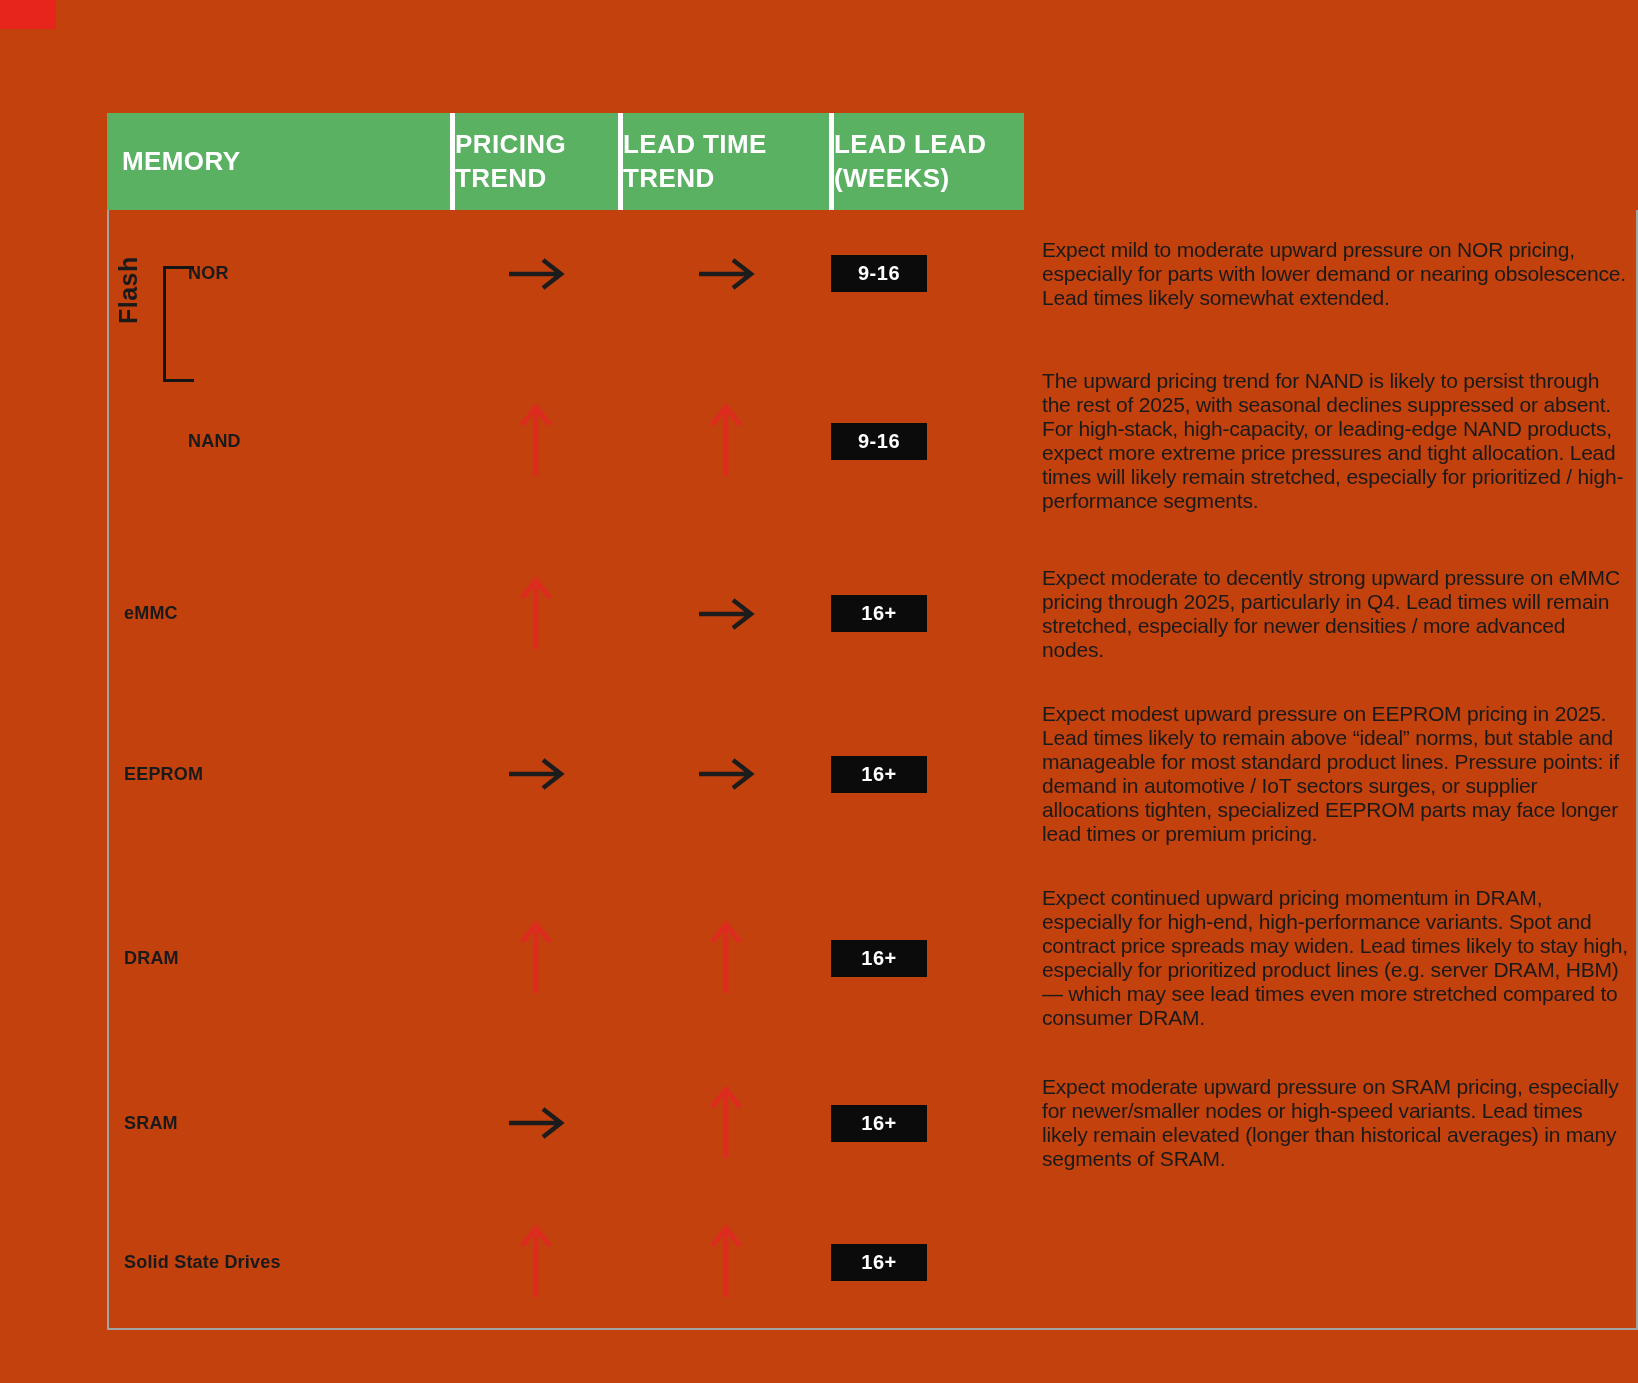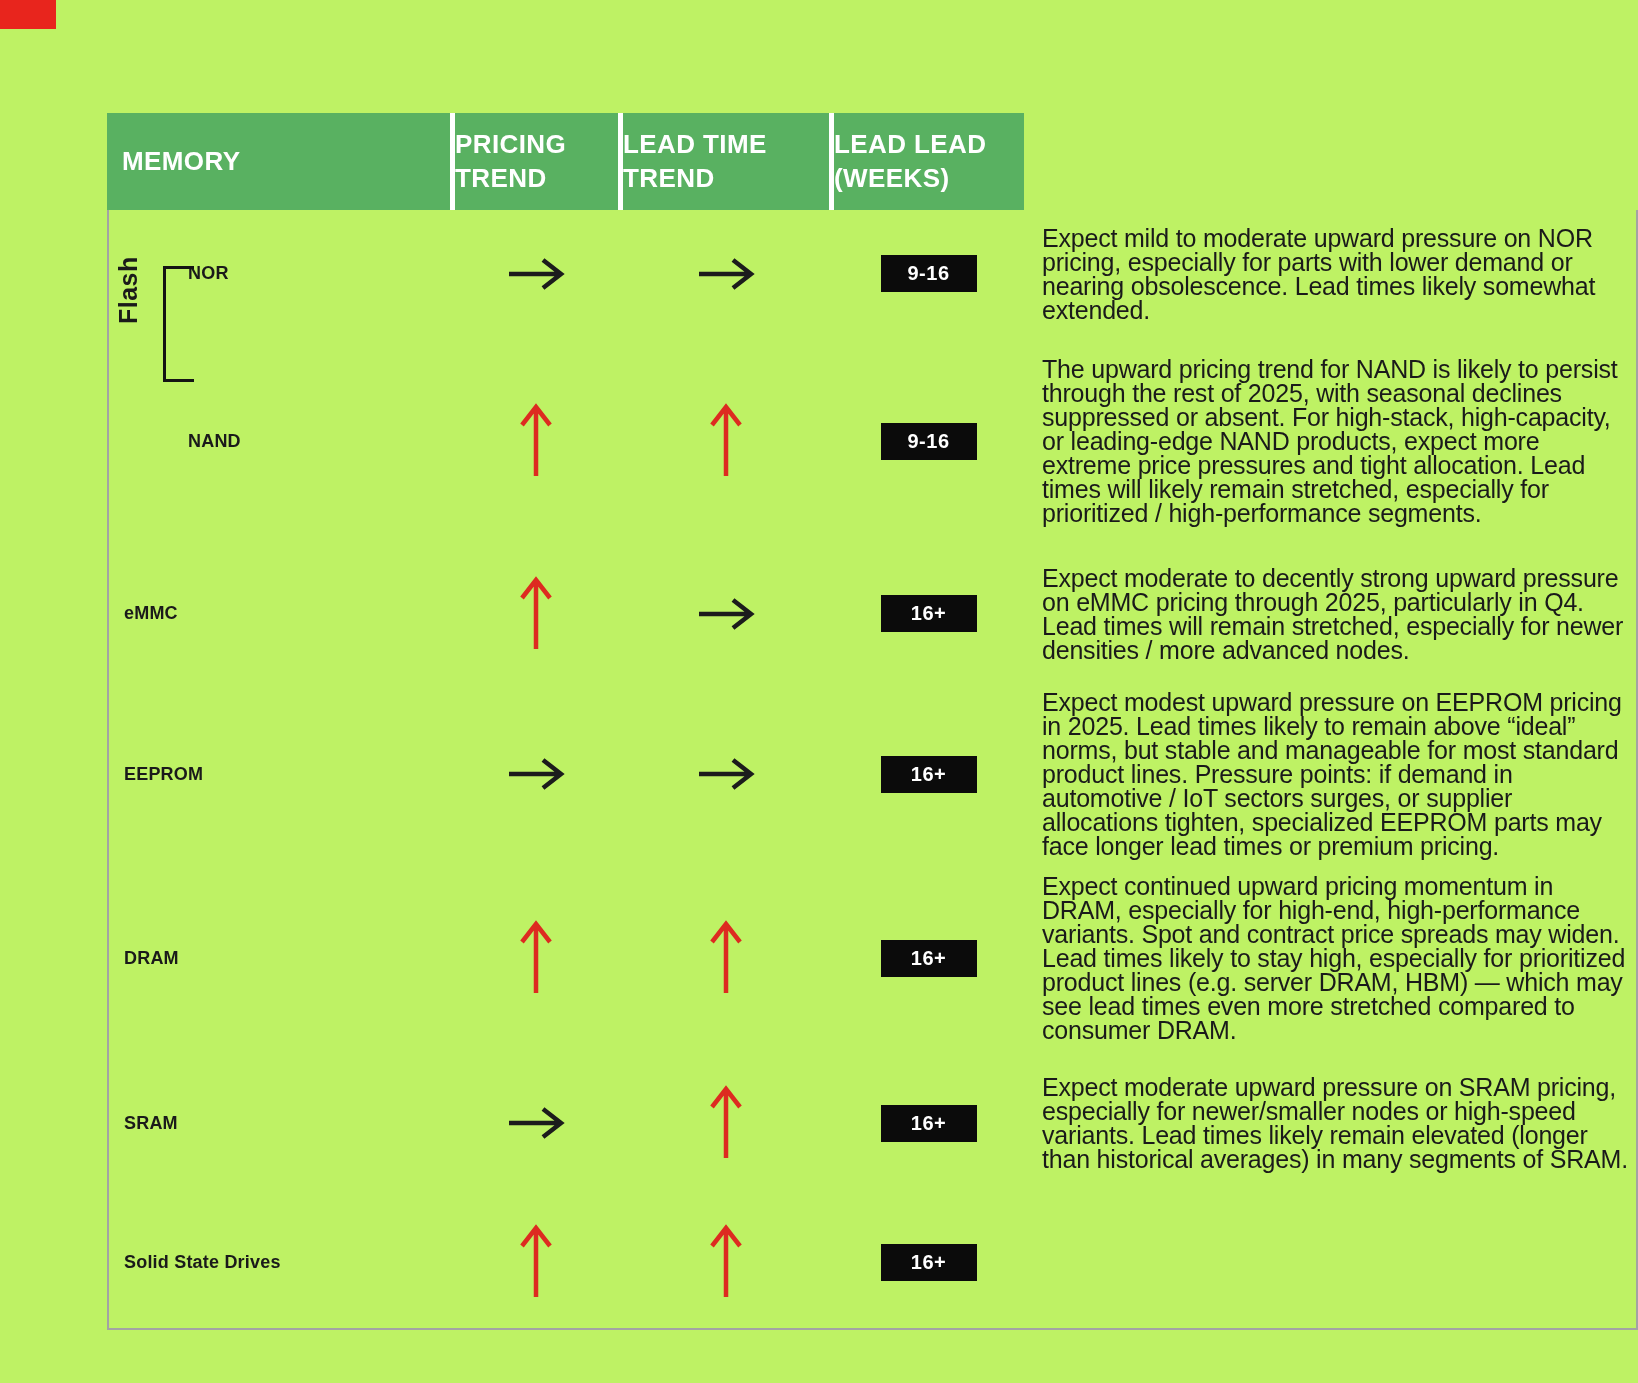--- a/index.html
+++ b/index.html
@@ -1,17 +1,17 @@
 <!DOCTYPE html>
 <html><head>
 <meta charset="utf-8">
 <style>
   html,body{margin:0;padding:0;background:#ffffff;}
   body{font-family:"Liberation Sans", sans-serif; color:#1a1a1a;}
-  .canvas{position:relative;width:1638px;height:1383px;background:#bef264;overflow:hidden;}
+  .canvas{position:relative;width:1638px;height:1383px;background:#c2410c;overflow:hidden;}
 
   .corner-mark{position:absolute;left:0;top:0;width:56px;height:29px;background:#e8251d;}
 
   .memtable{position:absolute;left:107px;top:113px;width:1531px;}
 
   
   .grid{display:grid;grid-template-columns:343px 168px 211px 195px 1fr;}
 
   
   .thead{height:97px;}
@@ -35,26 +35,26 @@
   .mem-label{font-weight:bold;font-size:18px;letter-spacing:0.2px;padding-left:15px;}
   .mem-label.indent{padding-left:79px;}
 
   .trend-cell{justify-content:center;}
   .trend{display:inline-flex;align-items:center;justify-content:center;}
   .trend .arr-up{display:none;}
   .trend .arr-right{display:none;}
   .trend.trend-up .arr-up{display:block;}
   .trend.trend-flat .arr-right{display:block;}
 
-  .badge-cell{justify-content:center;}
+  .badge-cell{}
   .badge{min-width:96px;height:37px;background:#0b0b0b;color:#ffffff;font-weight:bold;
          font-size:20px;letter-spacing:0.5px;display:flex;align-items:center;justify-content:center;
          box-sizing:border-box;padding:0 10px;}
 
-  .comment-cell{font-size:25px;line-height:24px;letter-spacing:-0.2px;
+  .comment-cell{font-size:21px;line-height:24px;letter-spacing:-0.2px;
                 padding-left:16px;padding-right:6px;display:flex;align-items:center;}
   .comment-text{display:block;}
 
   
   .flash-label{position:absolute;left:2px;top:22px;width:34px;height:116px;
                writing-mode:vertical-rl;transform:rotate(180deg);
                font-weight:bold;font-size:25px;letter-spacing:0.5px;
                display:flex;align-items:center;justify-content:center;}
   .flash-bracket{position:absolute;left:54px;top:56px;width:28px;height:110px;
                  border-left:3px solid #141414;border-top:3px solid #141414;border-bottom:3px solid #141414;}

